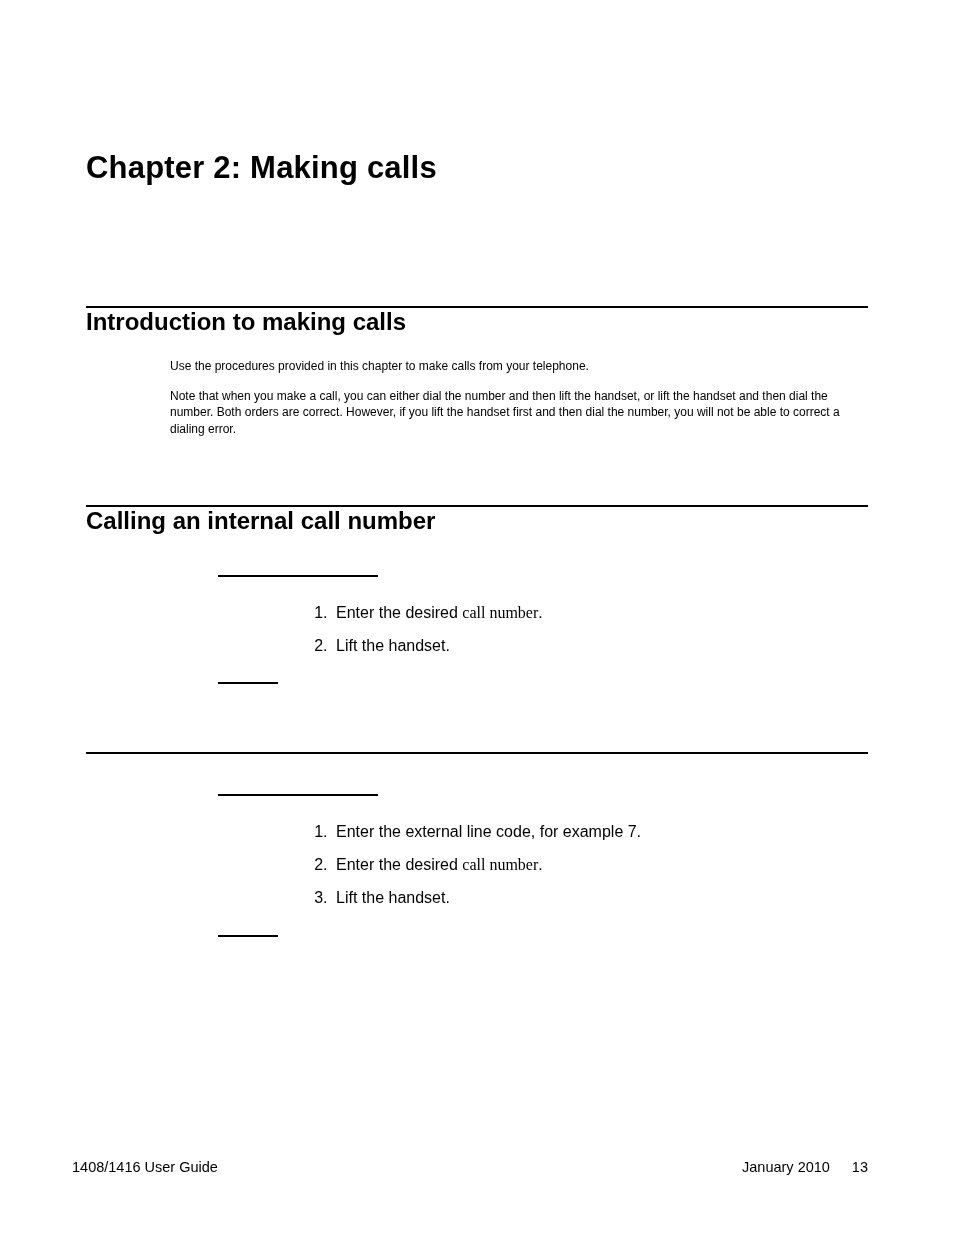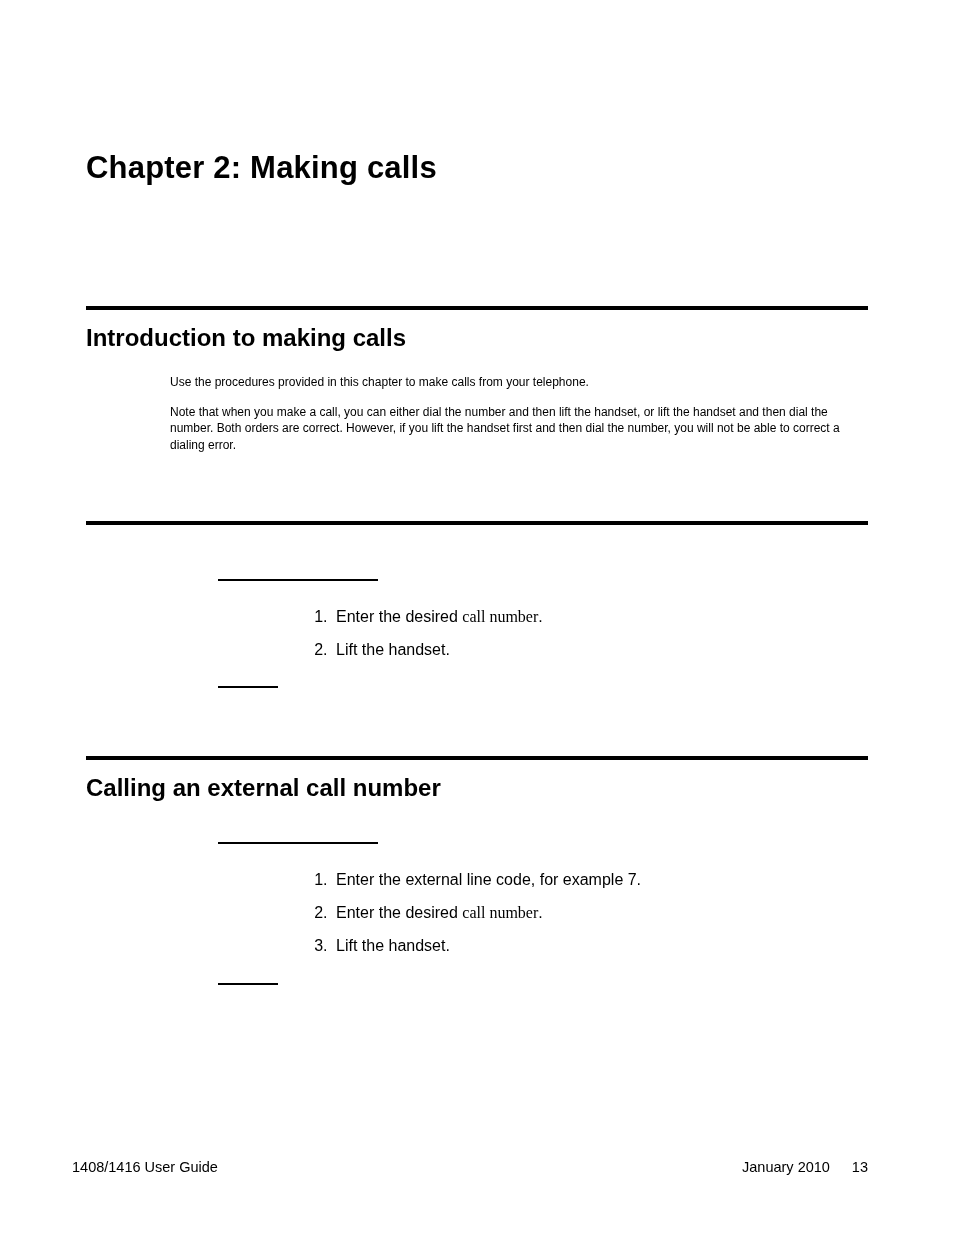--- a/index.html
+++ b/index.html
@@ -18,22 +18,21 @@
   }
   .chapter-title {
     font-size: 31px;
     font-weight: bold;
     letter-spacing: 0.2px;
     margin: 0;
     padding-top: 150px;
     padding-bottom: 120px;
   }
   .section {
-    border-top: 4px solid #000000;
-    padding-top: 14px;
+    border-top: 2px solid #000000;
     margin-bottom: 68px;
   }
   .section-title {
     font-size: 24px;
     font-weight: bold;
     margin: 0 0 22px 0;
   }
   .section p {
     font-size: 12px;
     line-height: 1.35;
@@ -86,32 +85,32 @@
 
   <h1 class="chapter-title">Chapter 2:  Making calls</h1>
 
   <div class="section">
     <h2 class="section-title">Introduction to making calls</h2>
     <p>Use the procedures provided in this chapter to make calls from your telephone.</p>
     <p>Note that when you make a call, you can either dial the number and then lift the handset, or lift the handset and then dial the number. Both orders are correct. However, if you lift the handset first and then dial the number, you will not be able to correct a dialing error.</p>
   </div>
 
   <div class="section">
+    <h2 class="section-title">Calling an internal call number</h2>
     <div class="steps-wrap">
       <div class="rule-top"></div>
       <ol class="steps">
         <li><span>Enter the desired </span><span class="code">call number</span><span>.</span></li>
         <li>Lift the handset.</li>
       </ol>
       <div class="rule-bot"></div>
     </div>
   </div>
 
   <div class="section">
-    <h2 class="section-title">Calling an external call number</h2>
     <div class="steps-wrap">
       <div class="rule-top"></div>
       <ol class="steps">
         <li>Enter the external line code, for example 7.</li>
         <li><span>Enter the desired </span><span class="code">call number</span><span>.</span></li>
         <li>Lift the handset.</li>
       </ol>
       <div class="rule-bot"></div>
     </div>
   </div>

